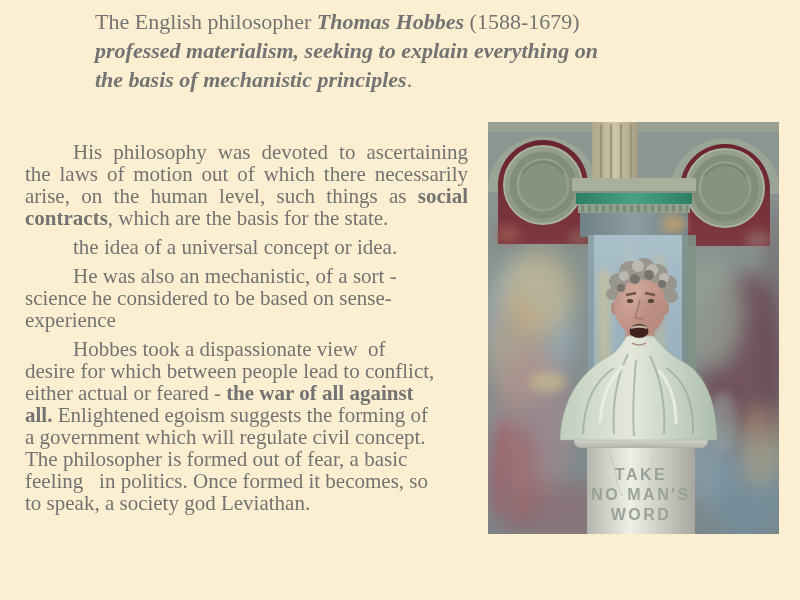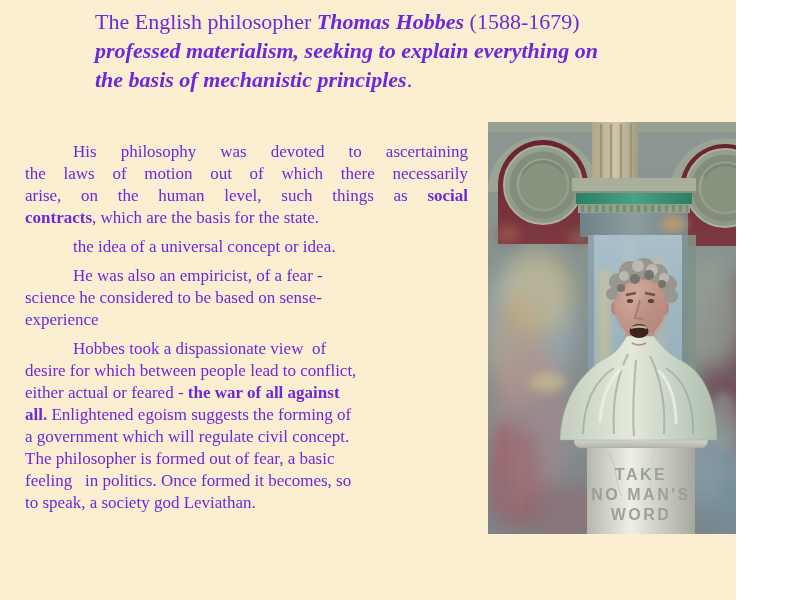--- a/index.html
+++ b/index.html
@@ -1,30 +1,30 @@
 <!DOCTYPE html>
 <html><head>
 <meta charset="utf-8">
 <style>
   html,body{margin:0;padding:0;}
   .slide{
-    position:relative;width:736px;height:600px;background:#FCEFD1;
-    font-family:"Liberation Serif","DejaVu Serif",serif;color:#6d28d9;overflow:hidden;
+    position:relative;width:800px;height:600px;background:#FCEFD1;
+    font-family:"Liberation Serif","DejaVu Serif",serif;color:#737373;overflow:hidden;
   }
   .title-box{
     position:absolute;left:95px;top:7px;width:640px;
     font-size:22px;line-height:29px;
   }
   .t-line{white-space:nowrap;}
   .seg-r{font-weight:normal;font-style:normal;}
   .seg-b{font-weight:bold;font-style:normal;}
   .seg-bi{font-weight:bold;font-style:italic;}
   .body-box{
     position:absolute;left:25px;top:141px;width:443px;
-    font-size:17px;line-height:22px;
+    font-size:21px;line-height:22px;
   }
   .para{margin:0 0 7px 0;}
   .para .line{text-align:left;}
   .para .line.stretch{text-align:justify;text-align-last:justify;}
   .para .line:first-child{text-indent:48px;}
   .photo{
     position:absolute;left:488px;top:122px;width:291px;height:412px;text-align:center;
   }
   .photo svg{display:block;width:291px;height:412px;}
   .ped-text{
@@ -47,21 +47,21 @@
       <div class="para">
         <div class="line stretch"><span class="seg-r">His philosophy was devoted to ascertaining</span></div>
         <div class="line stretch"><span class="seg-r">the laws of motion out of which there necessarily</span></div>
         <div class="line stretch"><span class="seg-r">arise, on the human level, such things as </span><span class="seg-b">social</span></div>
         <div class="line"><span class="seg-b">contracts</span><span class="seg-r">, which are the basis for the state.</span></div>
       </div>
       <div class="para">
         <div class="line"><span class="seg-r">the idea of a universal concept or idea.</span></div>
       </div>
       <div class="para">
-        <div class="line"><span class="seg-r">He was also an empiricist, of a fear -</span></div>
+        <div class="line"><span class="seg-r">He was also an mechanistic, of a sort -</span></div>
         <div class="line"><span class="seg-r">science he considered to be based on sense-</span></div>
         <div class="line"><span class="seg-r">experience</span></div>
       </div>
       <div class="para">
         <div class="line"><span class="seg-r">Hobbes took a dispassionate view&nbsp; of</span></div>
         <div class="line"><span class="seg-r">desire for which between people lead to conflict,</span></div>
         <div class="line"><span class="seg-r">either actual or feared - </span><span class="seg-b">the war of all against</span></div>
         <div class="line"><span class="seg-b">all.</span><span class="seg-r"> Enlightened egoism suggests the forming of</span></div>
         <div class="line"><span class="seg-r">a government which will regulate civil concept.</span></div>
         <div class="line"><span class="seg-r">The philosopher is formed out of fear, a basic</span></div>

